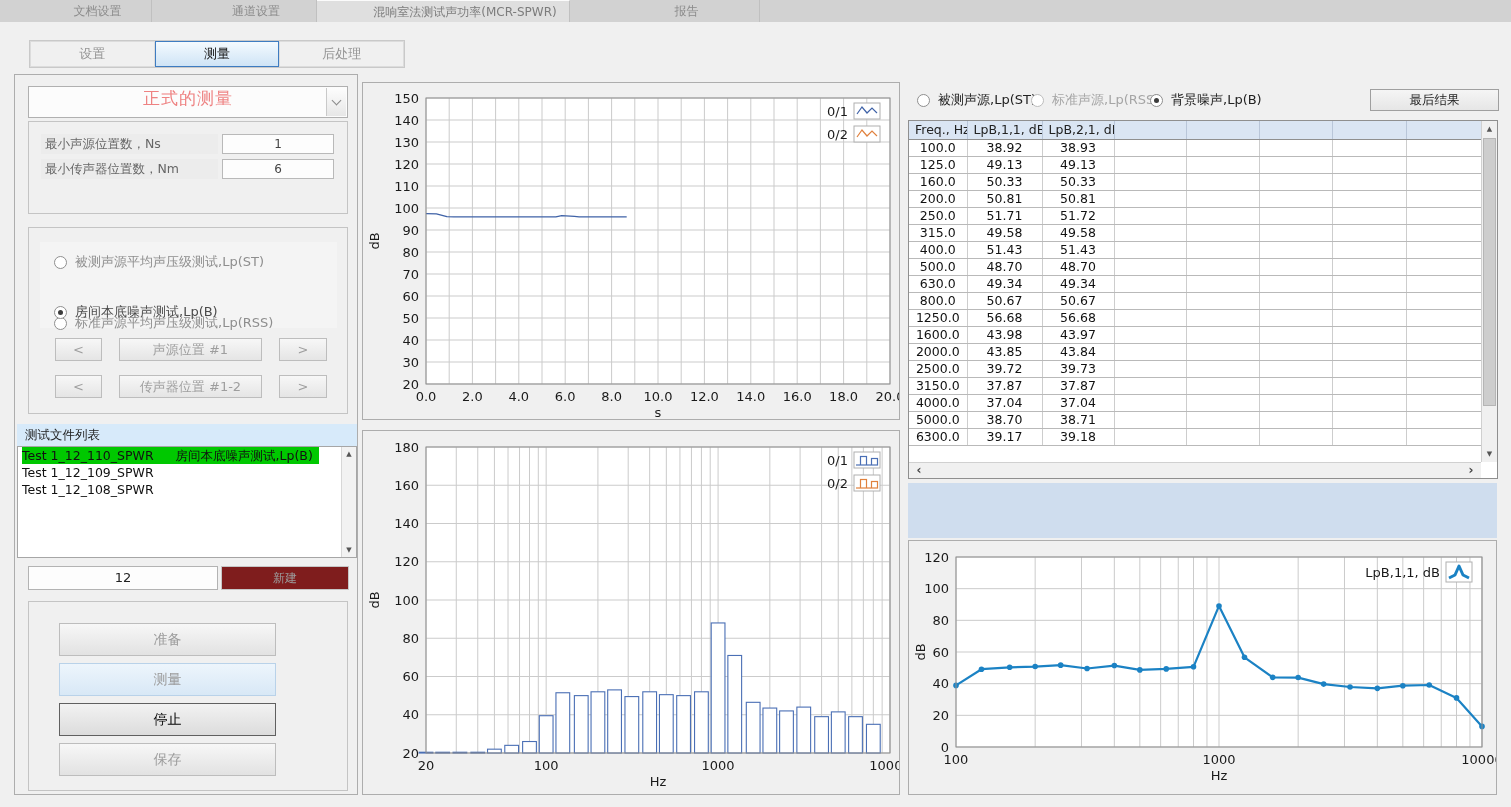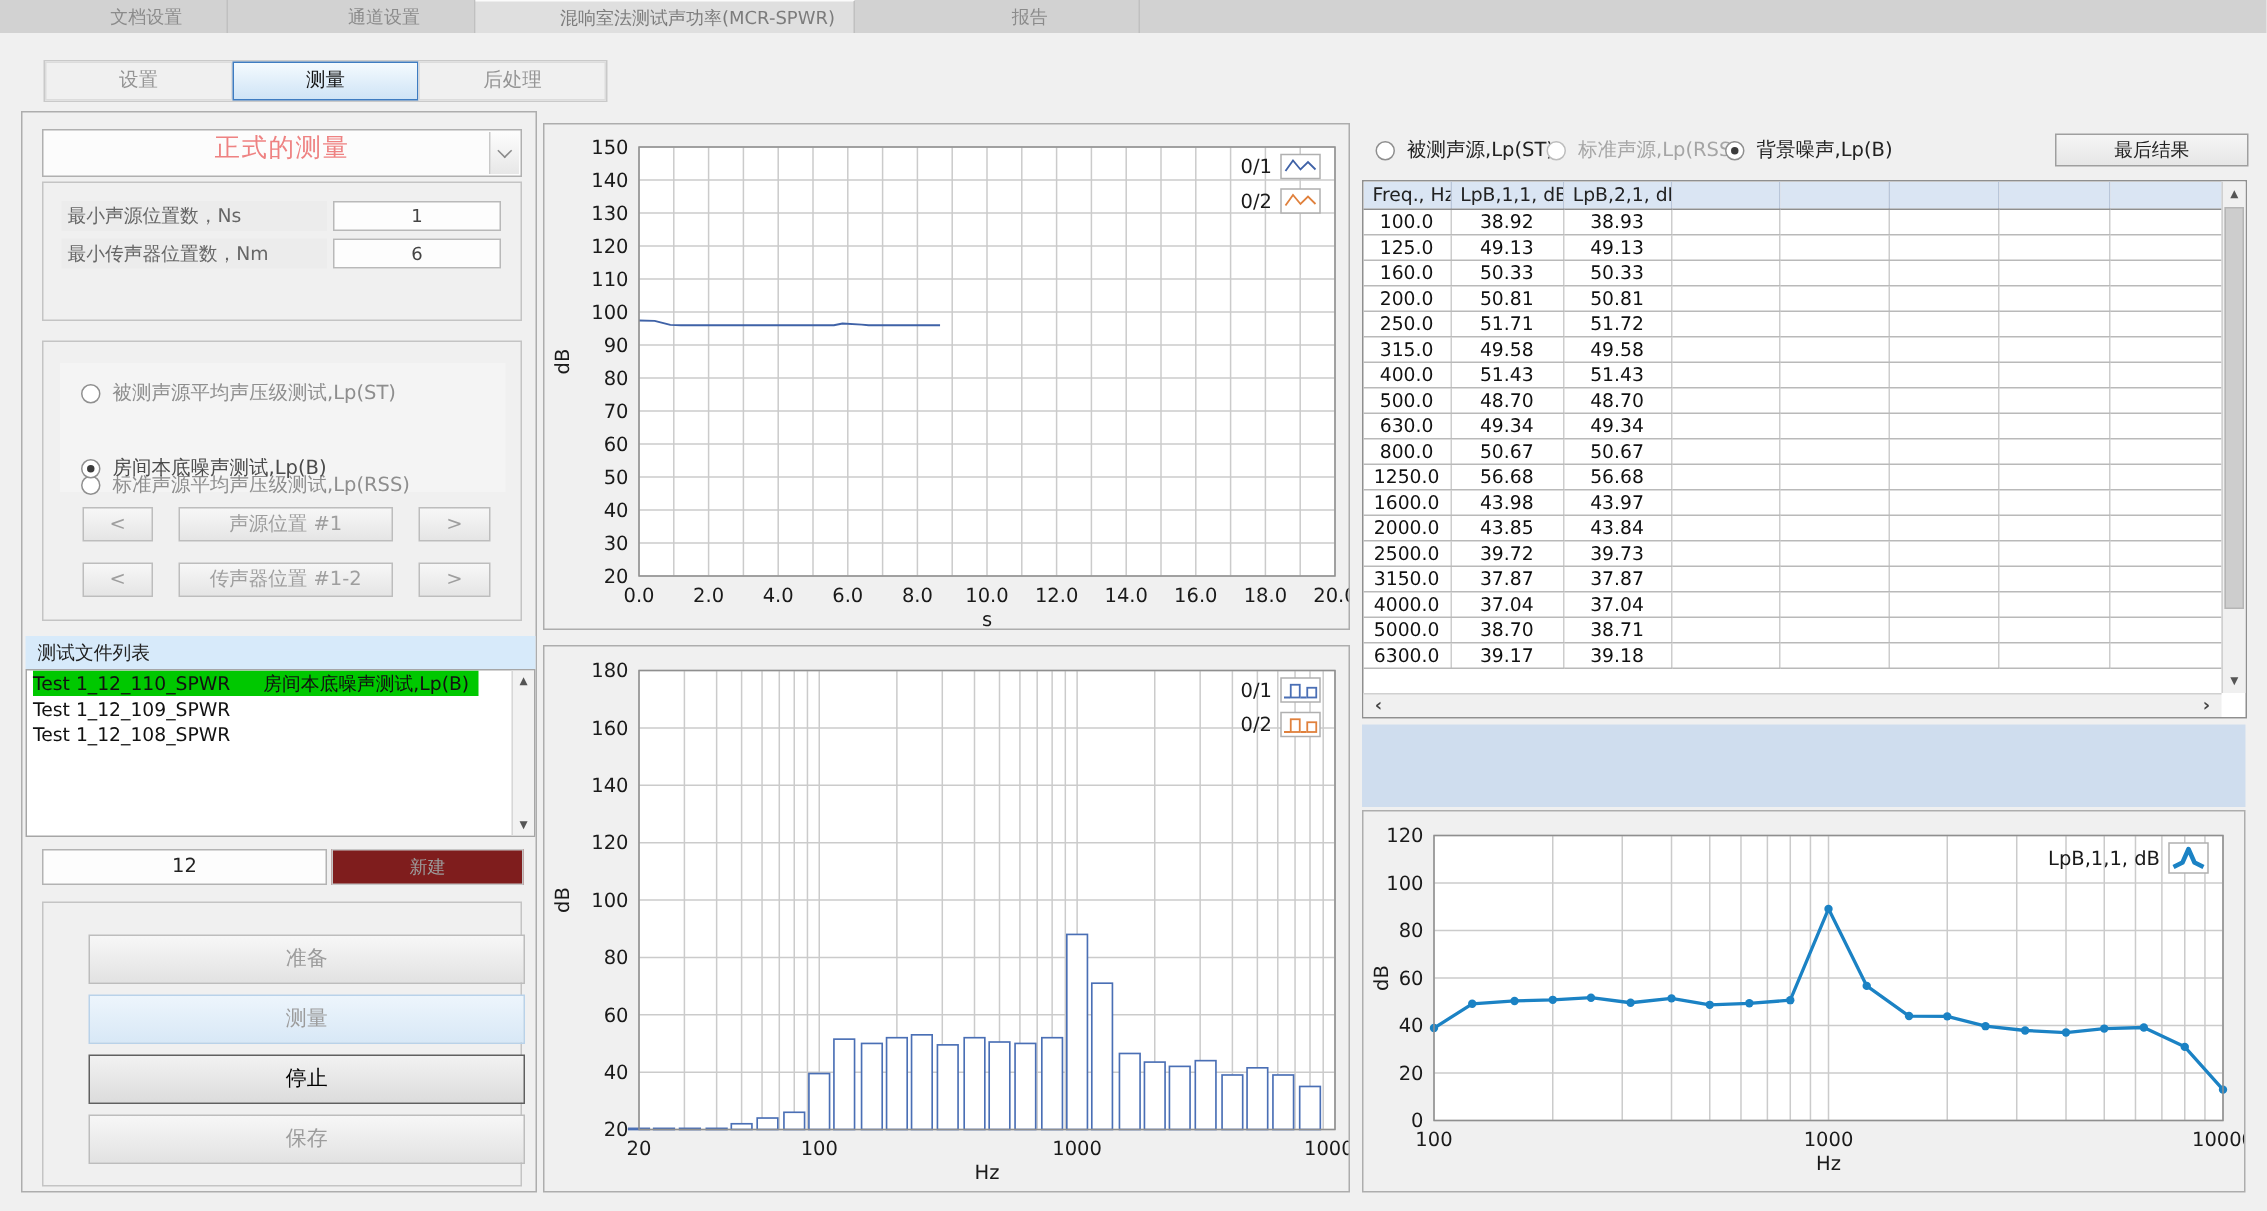--- a/index.html
+++ b/index.html
@@ -59,21 +59,21 @@
   .fitem .fsuffix { margin-left:22px; }
   .vscroll-list { position:absolute; right:0; top:0; bottom:0; width:15px; background:#f2f2f2; border-left:1px solid #d7d7d7;
                   display:flex; flex-direction:column; justify-content:space-between; align-items:center; }
   .sc-arrow { color:#555; font-size:7px; line-height:14px; height:14px; width:100%; text-align:center; }
 
   .counter-btn { position:absolute; left:13px; top:491px; width:190px; height:24px; background:#fdfdfd;
                  border:1px solid #b3b3b3; text-align:center; line-height:22px; color:#222; font-size:13px; }
   .new-btn { position:absolute; left:206px; top:491px; width:128px; height:24px; background:#7f1d1d;
              border:1px solid #c6c6c6; text-align:center; line-height:22px; color:#9c9c9c; font-size:12px; }
 
-  .action-btn { position:absolute; left:30px; width:291px; height:33px; background:linear-gradient(#f7f7f7,#e2e2e2);
+  .action-btn { position:absolute; left:30px; width:217px; height:33px; background:linear-gradient(#f7f7f7,#e2e2e2);
                 border:1px solid #bdbdbd; color:#9c9c9c; text-align:center; line-height:31px; font-size:14px; }
   .action-btn.measure { background:linear-gradient(#edf5fc,#d8e8f6); border-color:#b9d2e9; }
   .action-btn.stop { color:#000; border-color:#606060; background:linear-gradient(#f2f2f2,#dcdcdc); }
 
   
   .rradio-row { position:absolute; left:908px; top:86px; width:589px; height:28px; }
   .rr-item { position:absolute; top:5px; display:flex; align-items:center; gap:8px; font-size:13px; white-space:nowrap; }
   .final-btn { position:absolute; left:462px; top:3px; width:129px; height:22px; background:linear-gradient(#f5f5f5,#e6e6e6);
                border:1px solid #9f9f9f; text-align:center; line-height:20px; color:#222; font-size:12.5px; }
 

